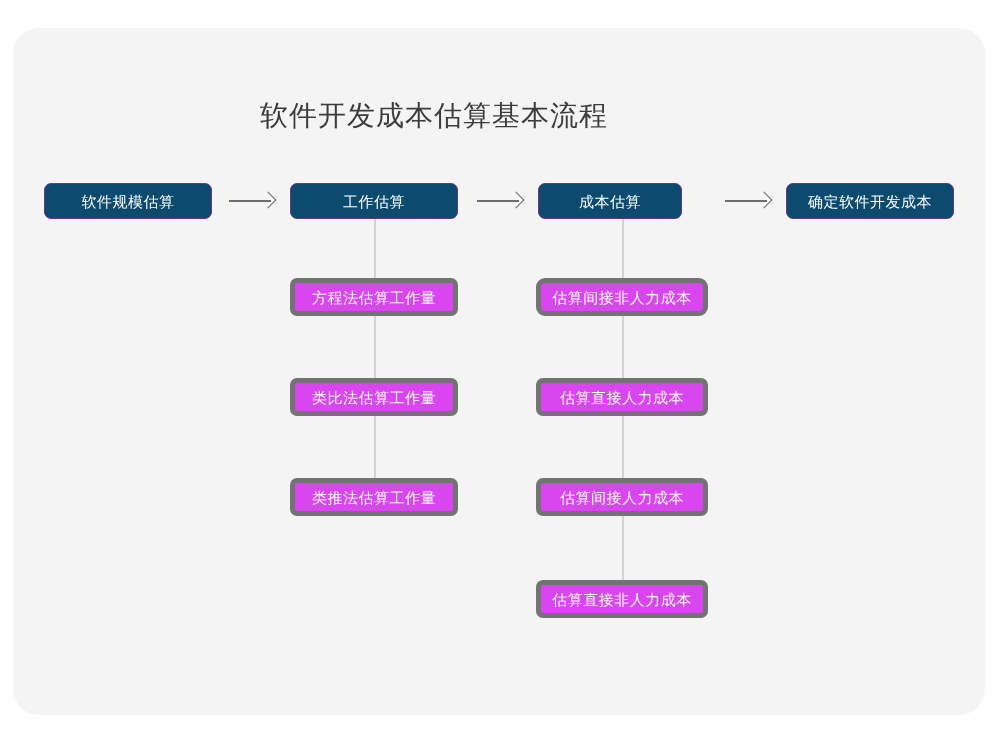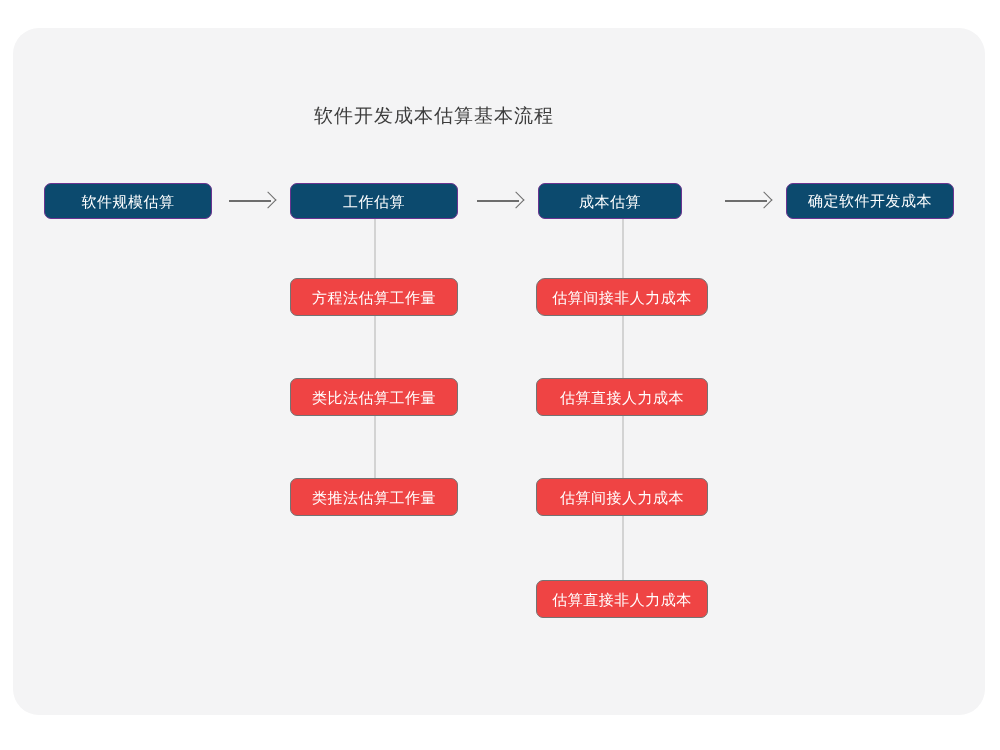--- a/index.html
+++ b/index.html
@@ -31,21 +31,21 @@
     border-radius: 26px;
   }
 
   
   #title {
     position: absolute;
     left: 0;
     top: 95px;
     width: 868px;
     text-align: center;
-    font-size: 19px;
+    font-size: 28px;
     font-weight: 400;
     color: #3c3c3c;
     letter-spacing: 1px;
     line-height: 42px;
     white-space: nowrap;
   }
 
   
   .node {
     position: absolute;
@@ -58,22 +58,22 @@
     line-height: 1;
     white-space: nowrap;
     letter-spacing: 0.5px;
   }
   .node.primary {
     background: #0c4a6e;
     border: 1px solid #6b3490;
     color: #ffffff;
   }
   .node.secondary {
-    background: #ef4444;
-    border: 1px solid #737373;
+    background: #d946ef;
+    border: 5px solid #737373;
     color: #ffffff;
   }
 
   
   .arrow-h {
     position: absolute;
     height: 20px;
   }
   .arrow-h .shaft {
     position: absolute;
@@ -137,21 +137,21 @@
 
   <div class="node primary" style="left:538px; top:183px; width:144px; height:36px;">
     <span>成本估算</span>
   </div>
 
   <div class="arrow-h" style="left:725px; top:191px; width:47px;">
     <div class="shaft" style="width:42px;"></div>
     <div class="head" style="left:33px;"></div>
   </div>
 
-  <div class="node primary" style="left:786px; top:183px; width:168px; height:36px;font-family:Liberation Serif, serif;">
+  <div class="node primary" style="left:786px; top:183px; width:168px; height:36px;">
     <span>确定软件开发成本</span>
   </div>
 
   <div class="node secondary" style="left:290px; top:278px; width:168px; height:38px;">
     <span>方程法估算工作量</span>
   </div>
 
   <div class="node secondary" style="left:290px; top:378px; width:168px; height:38px;">
     <span>类比法估算工作量</span>
   </div>

